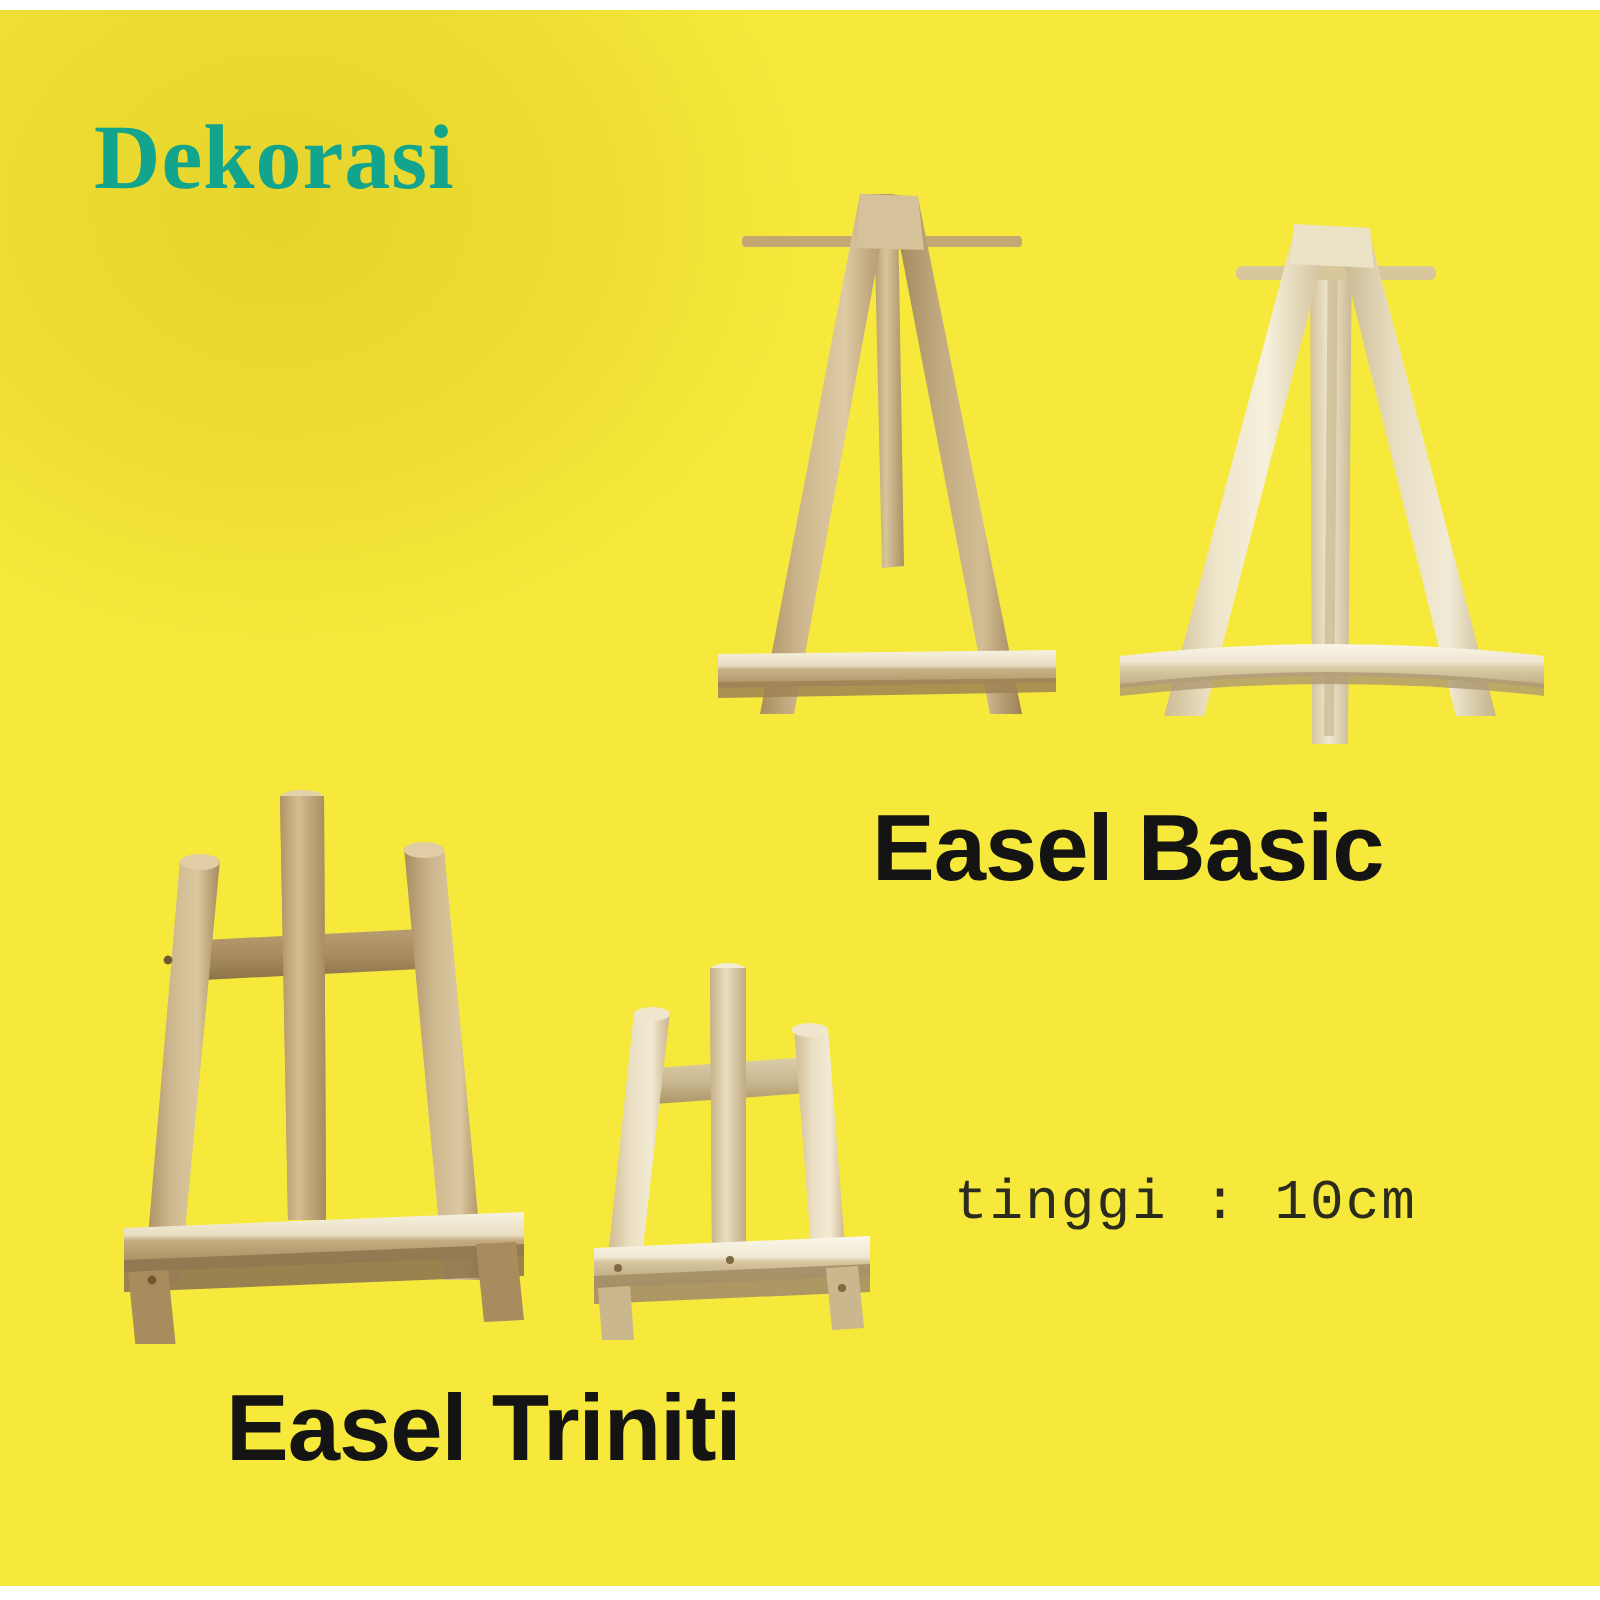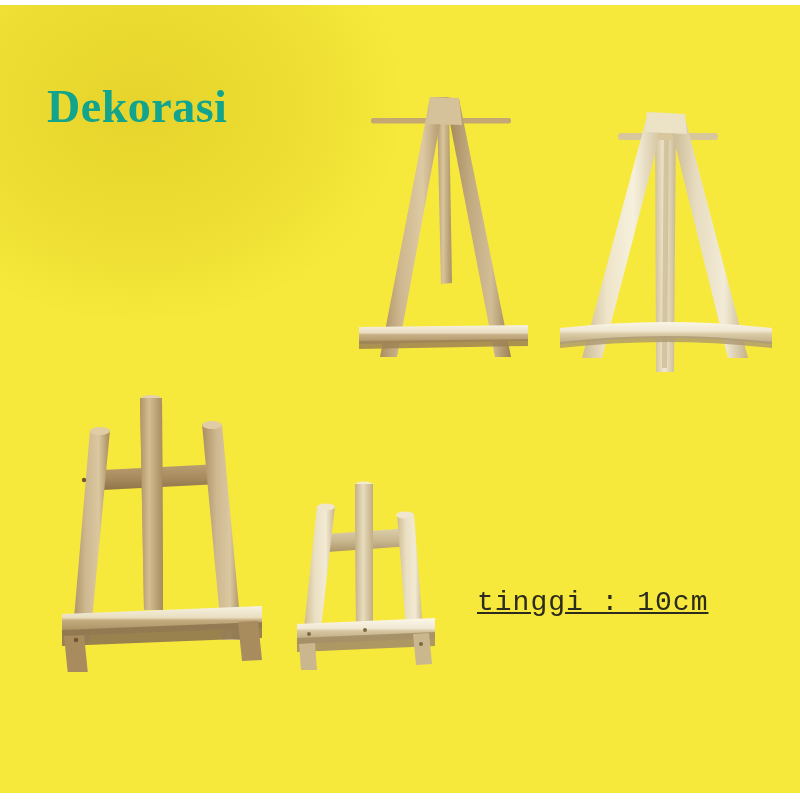--- a/index.html
+++ b/index.html
@@ -57,21 +57,21 @@
     left: 47px;
     top: 48px;
     z-index: 20;
     font-family: "Liberation Serif", "DejaVu Serif", serif;
     font-weight: bold;
     font-size: 46px;
     line-height: 1.34;
     color: #12A48C;
     letter-spacing: 0.5px;
   }
-  .brand .line { display: block; white-space: nowrap; margin-top: 28px; }
+  .brand .line { display: block; white-space: nowrap; }
 
   
   .product-label {
     position: absolute;
     z-index: 25;
     font-family: "Liberation Sans", sans-serif;
     font-weight: bold;
     font-size: 47px;
     color: #141414;
     letter-spacing: -0.5px;
@@ -86,21 +86,21 @@
     left: 477px;
     top: 503px;
     z-index: 25;
     font-family: "Liberation Mono", "DejaVu Sans Mono", monospace;
     font-size: 28px;
     line-height: 40px;
     color: #2b2b1e;
     letter-spacing: 1px;
     white-space: pre;
   }
-  .dimensions .dim-row { display: block; text-decoration: underline; }
+  .dimensions .dim-row { display: block; }
 
   
   .easel { position: absolute; z-index: 10; }
 </style>
 </head>
 <body>
 
 <div id="poster">
 
   <div class="edge-strip top"></div>
@@ -295,21 +295,23 @@
       <circle cx="16" cy="156" r="2" fill="#7d6a42"></circle>
       <circle cx="72" cy="152" r="2" fill="#7d6a42"></circle>
       <circle cx="128" cy="166" r="2" fill="#7d6a42"></circle>
     </svg>
   </div>
 
   <div class="brand">
     <span class="line">Dekorasi</span>
   </div>
 
-
+  <div class="product-label" id="label-basic">Easel Basic</div>
+
+  <div class="product-label" id="label-triniti">Easel Triniti</div>
 
   <div class="dimensions">
     <span class="dim-row">tinggi : 10cm</span>
     
     
     
     
   </div>
 
   <div class="edge-strip bottom"></div>

